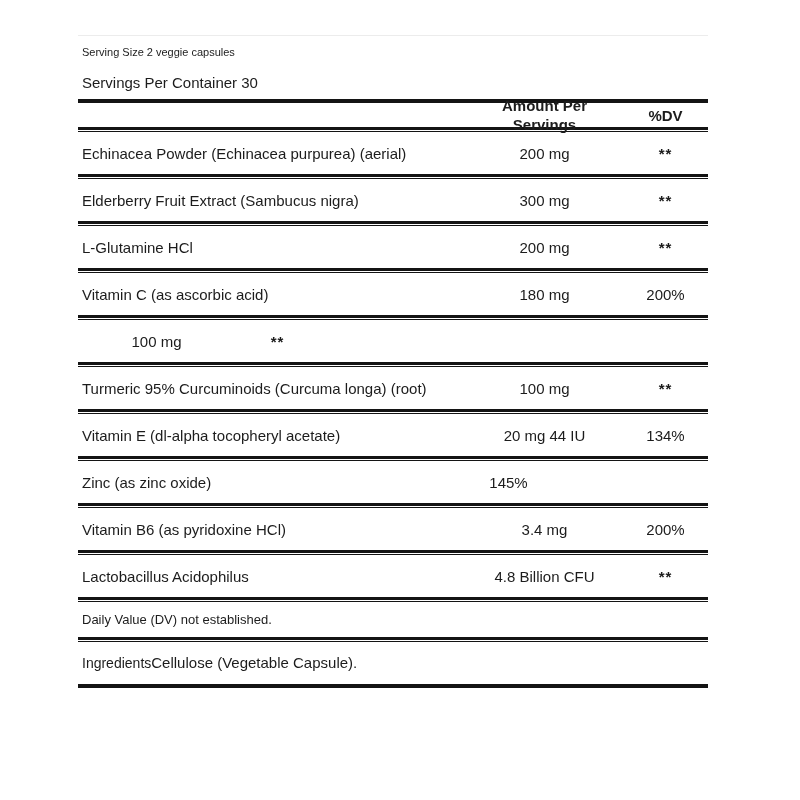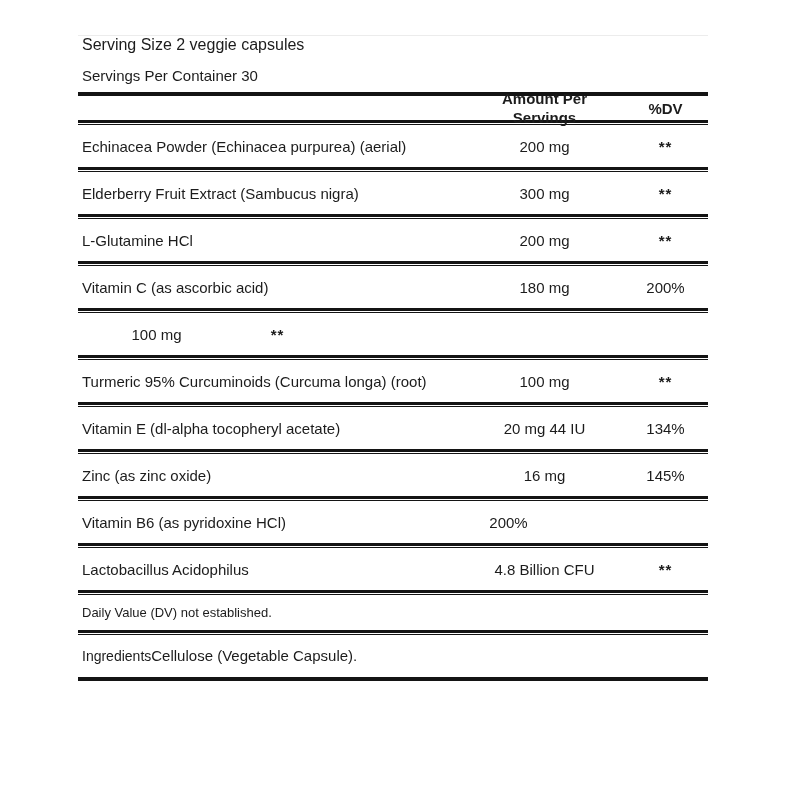--- a/index.html
+++ b/index.html
@@ -23,22 +23,22 @@
     width:630px;
     border-top:1px solid var(--faint);
   }
   .title{
     margin:6px 0 0 4px;
     font-size:22px;
     font-weight:700;
     letter-spacing:0.2px;
   }
   .serving{
-    margin:0 0 0 4px;
-    font-size:16px;
+    margin:7px 0 0 4px;
+    font-size:11px;
     line-height:18px;
   }
   .servings-count{
     margin:13px 0 0 4px;
     font-size:15px;
     line-height:18px;
   }
   .facts-table{
     margin-top:7px;
     border-top:4px solid var(--line);
@@ -160,27 +160,27 @@
 
   <div class="row">
     <div class="col name">Vitamin E (dl-alpha tocopheryl acetate)</div>
     <div class="col amt">20 mg 44 IU</div>
     <div class="col dv">134%</div>
   </div>
   <div class="sep"></div>
 
   <div class="row">
     <div class="col name">Zinc (as zinc oxide)</div>
-    <div class="col amt">16 mg</div>
     <div class="col dv">145%</div>
   </div>
   <div class="sep"></div>
 
   <div class="row">
     <div class="col name">Vitamin B6 (as pyridoxine HCl)</div>
+    <div class="col amt">3.4 mg</div>
     <div class="col dv">200%</div>
   </div>
   <div class="sep"></div>
 
   <div class="row">
     <div class="col name">Lactobacillus Acidophilus</div>
     <div class="col amt">4.8 Billion CFU</div>
     <div class="col dv bold-dv">**</div>
   </div>
   <div class="sep"></div>

